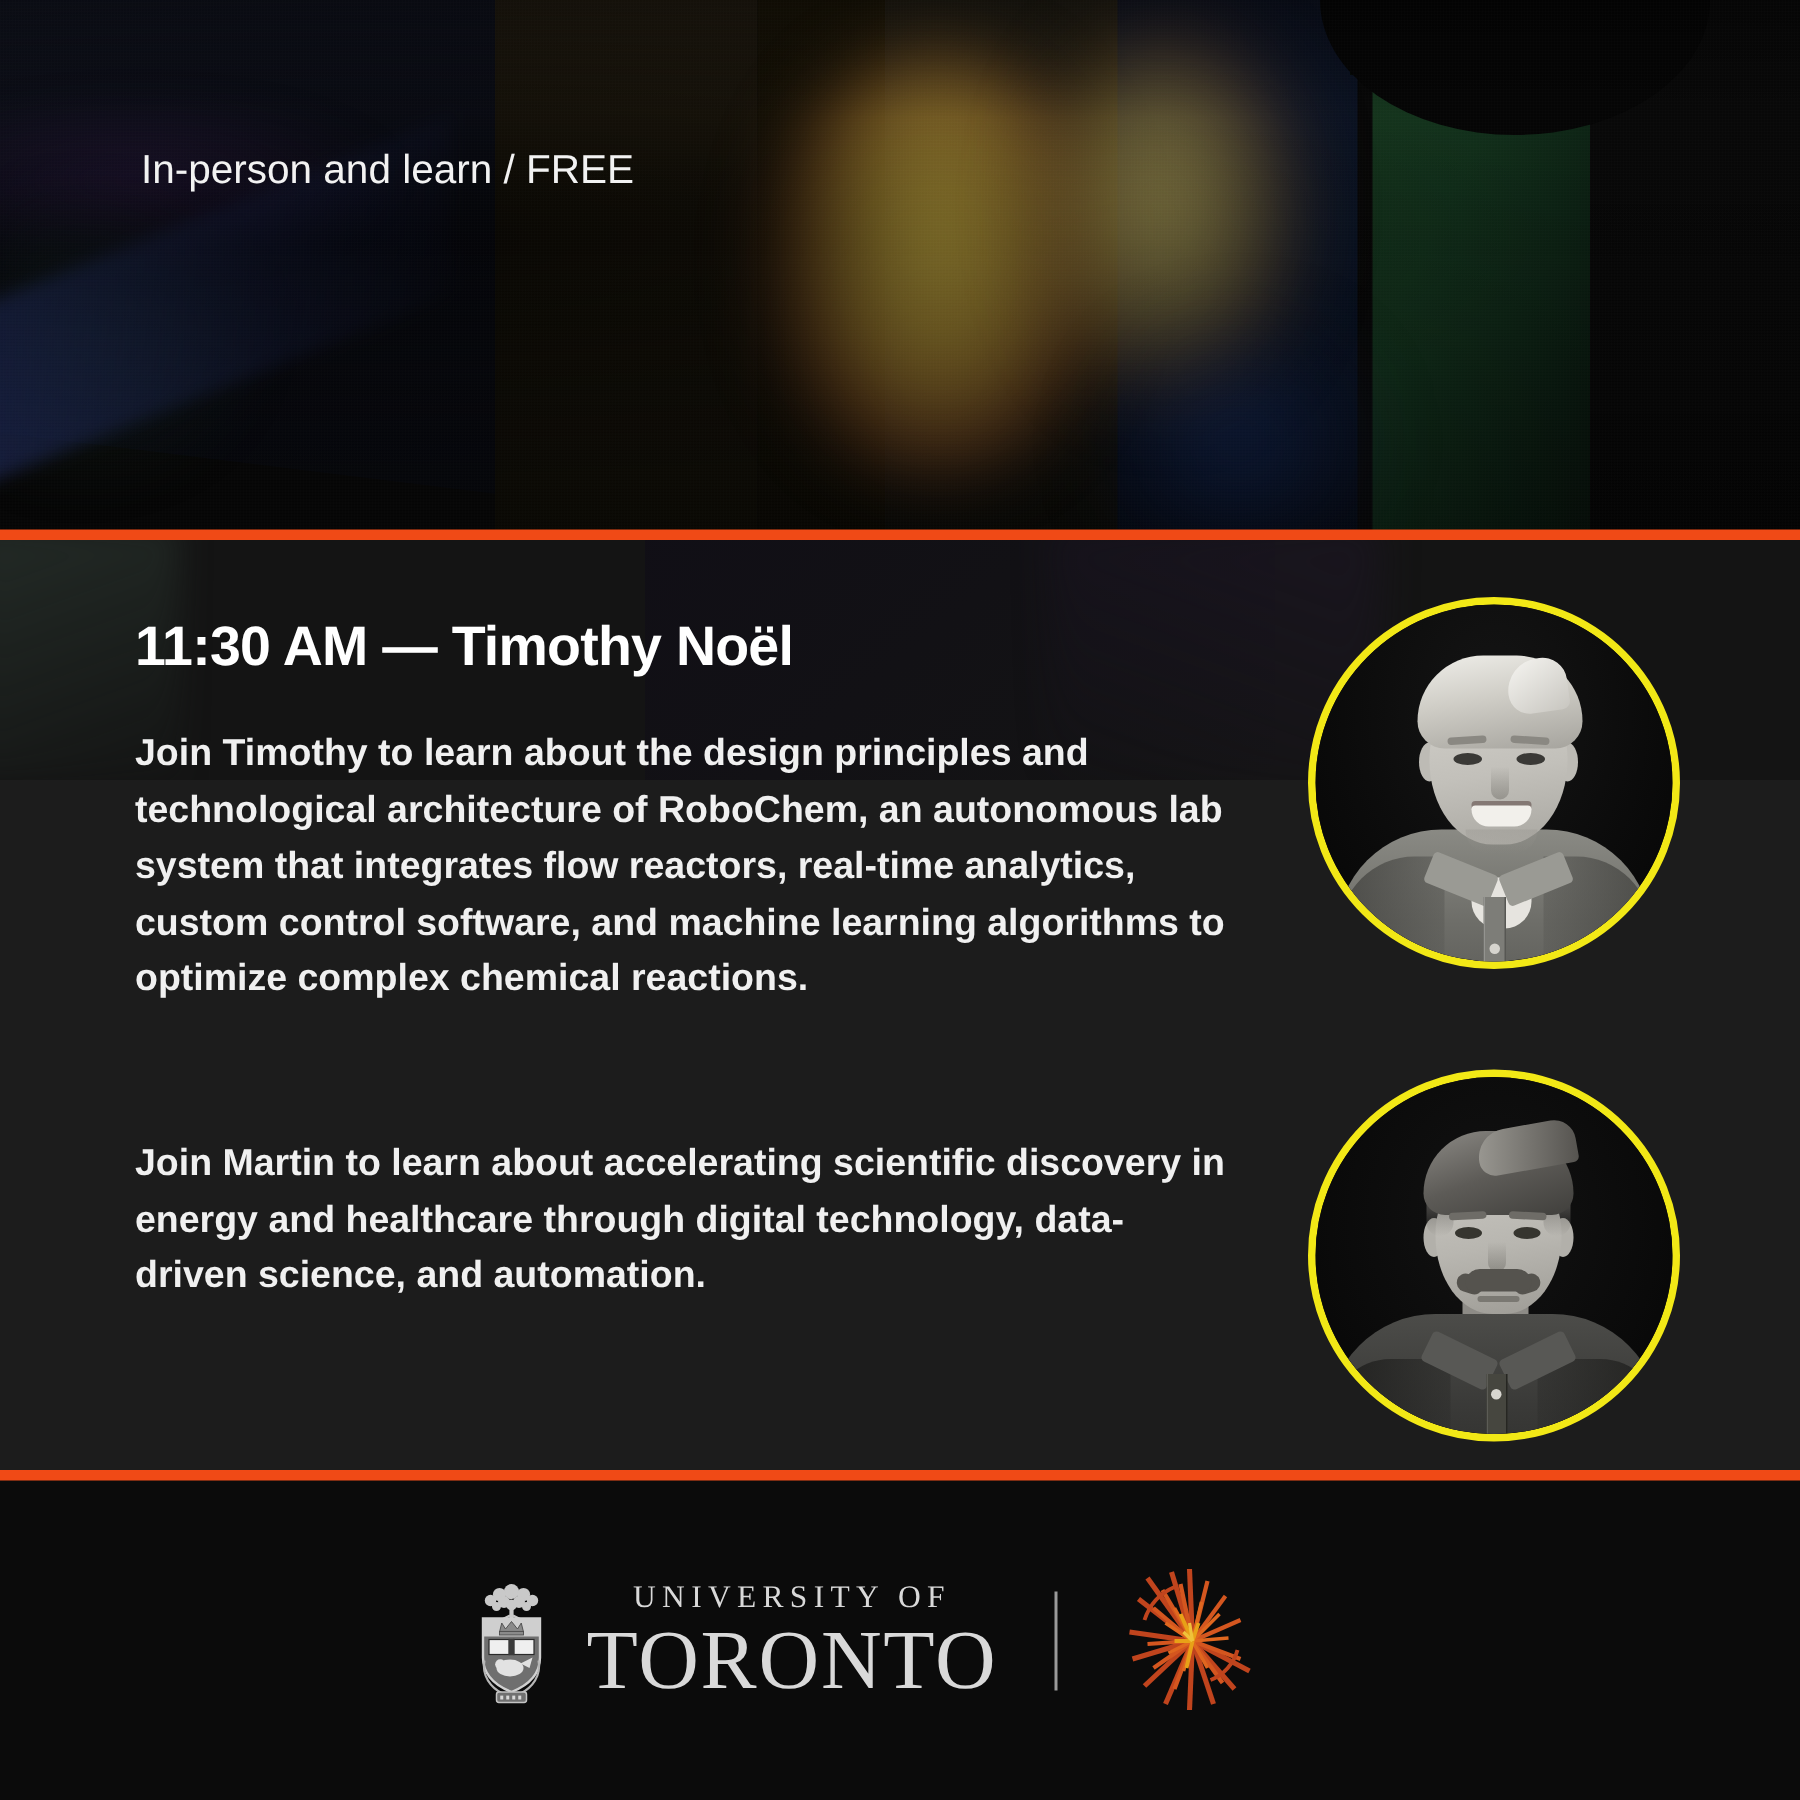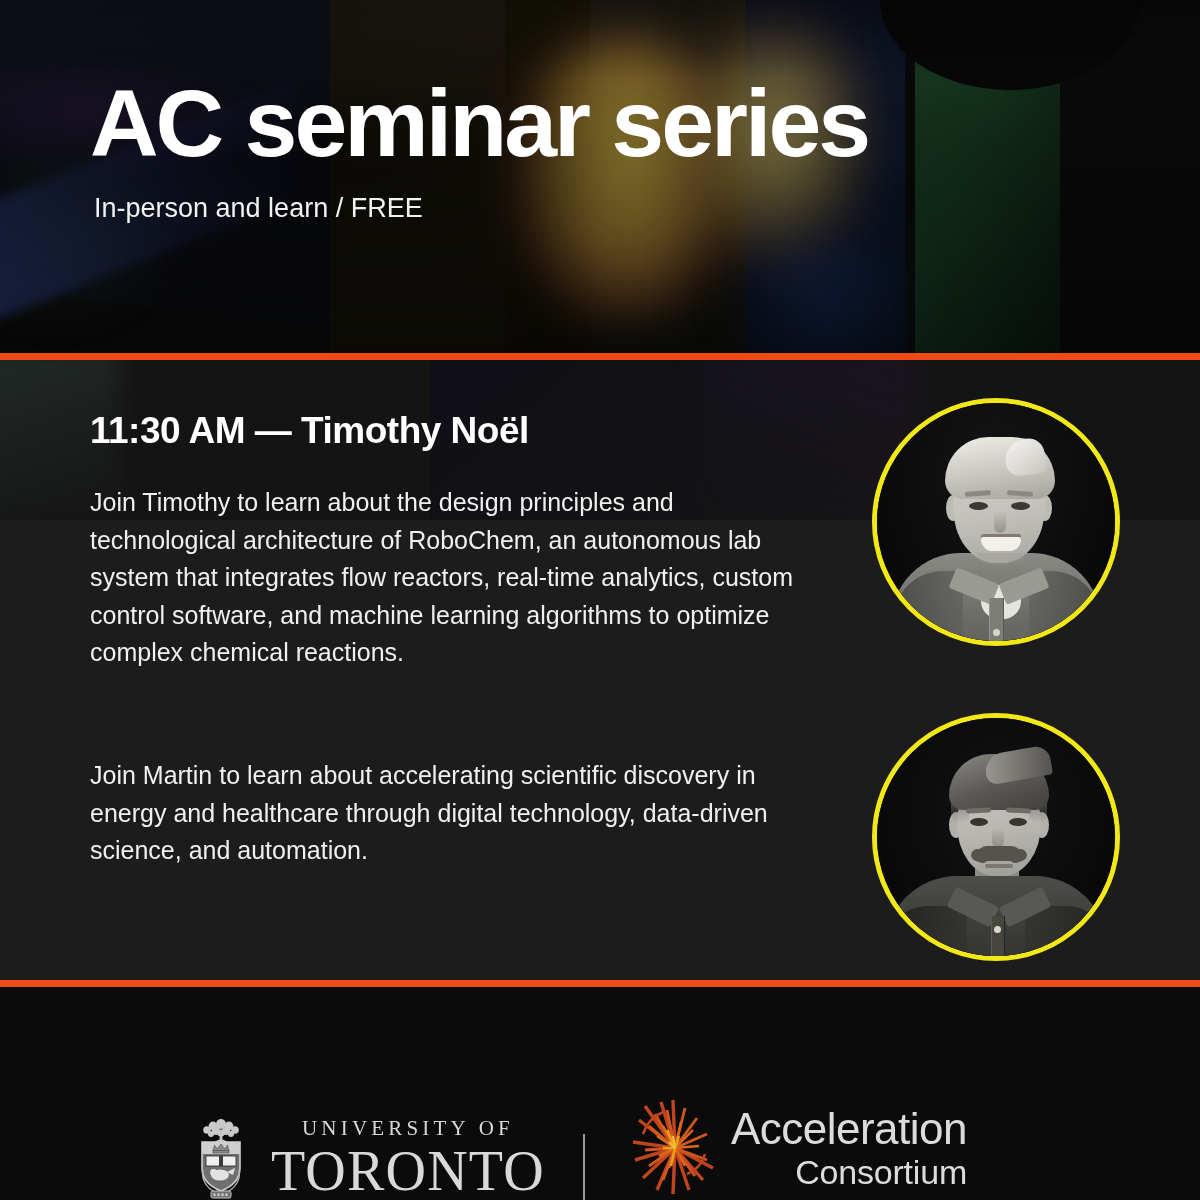--- a/index.html
+++ b/index.html
@@ -232,21 +232,21 @@
   .session-head {
     font-size: 37px;
     font-weight: 700;
     color: #ffffff;
     letter-spacing: -0.5px;
     margin: 0;
     white-space: nowrap;
   }
   .session-body {
     font-size: 25px;
-    font-weight: 400;
+    font-weight: 700;
     color: #f0f0f0;
     line-height: 1.50;
     margin: 32px 0 0 0;
     width: 730px;
     letter-spacing: 0px;
   }
 
   .avatar {
     position: absolute;
     width: 238px;
@@ -483,21 +483,21 @@
     left: 0; top: 987px;
     width: 1200px;
     height: 213px;
     background: #0b0b0b;
   }
   .logos {
     position: absolute;
     left: 0; top: 0;
     width: 1160px; height: 213px;
     display: flex;
-    align-items: flex-end;
+    align-items: center;
     justify-content: center;
     gap: 0;
   }
   .uoft {
     display: flex;
     align-items: center;
     gap: 22px;
   }
   .crest { width: 56px; height: 86px; display: block; }
   .uoft-words {
@@ -556,21 +556,20 @@
       <div class="slab s-rightdark"></div>
       <div class="orb orb-a"></div>
       <div class="orb orb-b"></div>
       <div class="orb orb-c"></div>
       <div class="slab s-topshadow"></div>
       <div class="hero-vignette"></div>
       <div class="grain"></div>
     </div>
 
     <div class="hero-text">
-      <h1 class="title">AC seminar series</h1>
       <div class="tagline">In-person and learn  /  FREE</div>
     </div>
   </div>
 
   <div class="rule rule-top"></div>
 
   <div class="main">
     <div class="main-art-e"></div>
     <div class="main-art-a"></div>
     <div class="main-art-b"></div>
@@ -768,22 +767,18 @@
               <line x1="52" y1="52" x2="50" y2="40"></line>
               <line x1="52" y1="52" x2="46" y2="46"></line>
             </g>
 
             <g stroke="#c0441d" stroke-width="2.6">
               <path d="M20 38 A36 36 0 0 1 40 16"></path>
               <path d="M64 78 A30 30 0 0 0 82 58"></path>
             </g>
           </g>
         </svg>
-        <div class="ac-words">
-          <div class="ac-line1">Acceleration</div>
-          <div class="ac-line2">Consortium</div>
-        </div>
       </div>
 
     </div>
   </div>
 
 </div>
 
 </body></html>

